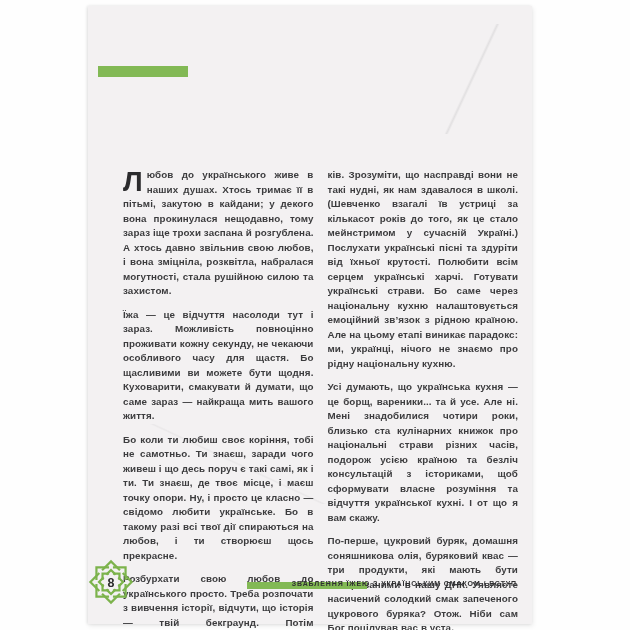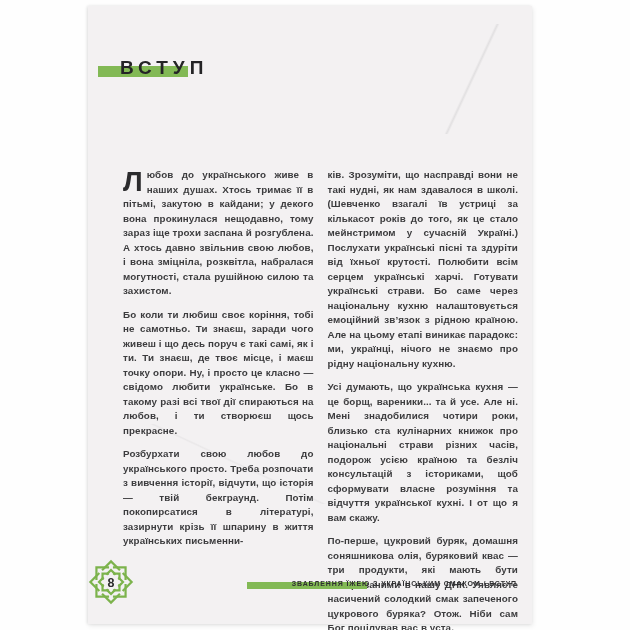--- a/index.html
+++ b/index.html
@@ -64,26 +64,26 @@
 <body>
 
 <div class="canvas">
   <div class="page">
 
     <div class="crease c1"></div>
     <div class="crease c2"></div>
 
     <div class="title-wrap">
       <div class="title-hl"></div>
-      <h1 class="title">ВСТУП</h1>
     </div>
 
     <div class="columns">
       <div class="col">
         <p><span class="dropcap">Л</span><span>юбов до українського живе в наших душах. Хтось тримає її в пітьмі, закутою в кайдани; у декого вона прокинулася нещодавно, тому зараз іще трохи заспана й розгублена. А хтось давно звільнив свою любов, і вона зміцніла, розквітла, набралася могутності, стала рушійною силою та захистом.</span></p>
+        <p>Їжа — це відчуття насолоди тут і зараз. Можливість повноцінно проживати кожну секунду, не чекаючи особливого часу для щастя. Бо щасливими ви можете бути щодня. Куховарити, смакувати й думати, що саме зараз — найкраща мить вашого життя.</p>
         <p>Бо коли ти любиш своє коріння, тобі не самотньо. Ти знаєш, заради чого живеш і що десь поруч є такі самі, як і ти. Ти знаєш, де твоє місце, і маєш точку опори. Ну, і просто це класно — свідомо любити українське. Бо в такому разі всі твої дії спираються на любов, і ти створюєш щось прекрасне.</p>
         <p>Розбурхати свою любов до українського просто. Треба розпочати з вивчення історії, відчути, що історія — твій бекграунд. Потім покопирсатися в літературі, зазирнути крізь її шпарину в життя українських письменни-</p>
       </div>
       <div class="col">
         <p>ків. Зрозуміти, що насправді вони не такі нудні, як нам здавалося в школі. (Шевченко взагалі їв устриці за кількасот років до того, як це стало мейнстримом у сучасній Україні.) Послухати українські пісні та здуріти від їхньої крутості. Полюбити всім серцем українські харчі. Готувати українські страви. Бо саме через національну кухню налаштовується емоційний зв’язок з рідною країною. Але на цьому етапі виникає парадокс: ми, українці, нічого не знаємо про рідну національну кухню.</p>
         <p>Усі думають, що українська кухня — це борщ, вареники... та й усе. Але ні. Мені знадобилися чотири роки, близько ста кулінарних книжок про національні страви різних часів, подорож усією країною та безліч консультацій з істориками, щоб сформувати власне розуміння та відчуття української кухні. І от що я вам скажу.</p>
         <p>По-перше, цукровий буряк, домашня соняшникова олія, буряковий квас — три продукти, які мають бути інтегрованими в нашу ДНК. Уявляєте насичений солодкий смак запеченого цукрового буряка? Отож. Ніби сам Бог поцілував вас в уста.</p>
       </div>
     </div>
 

